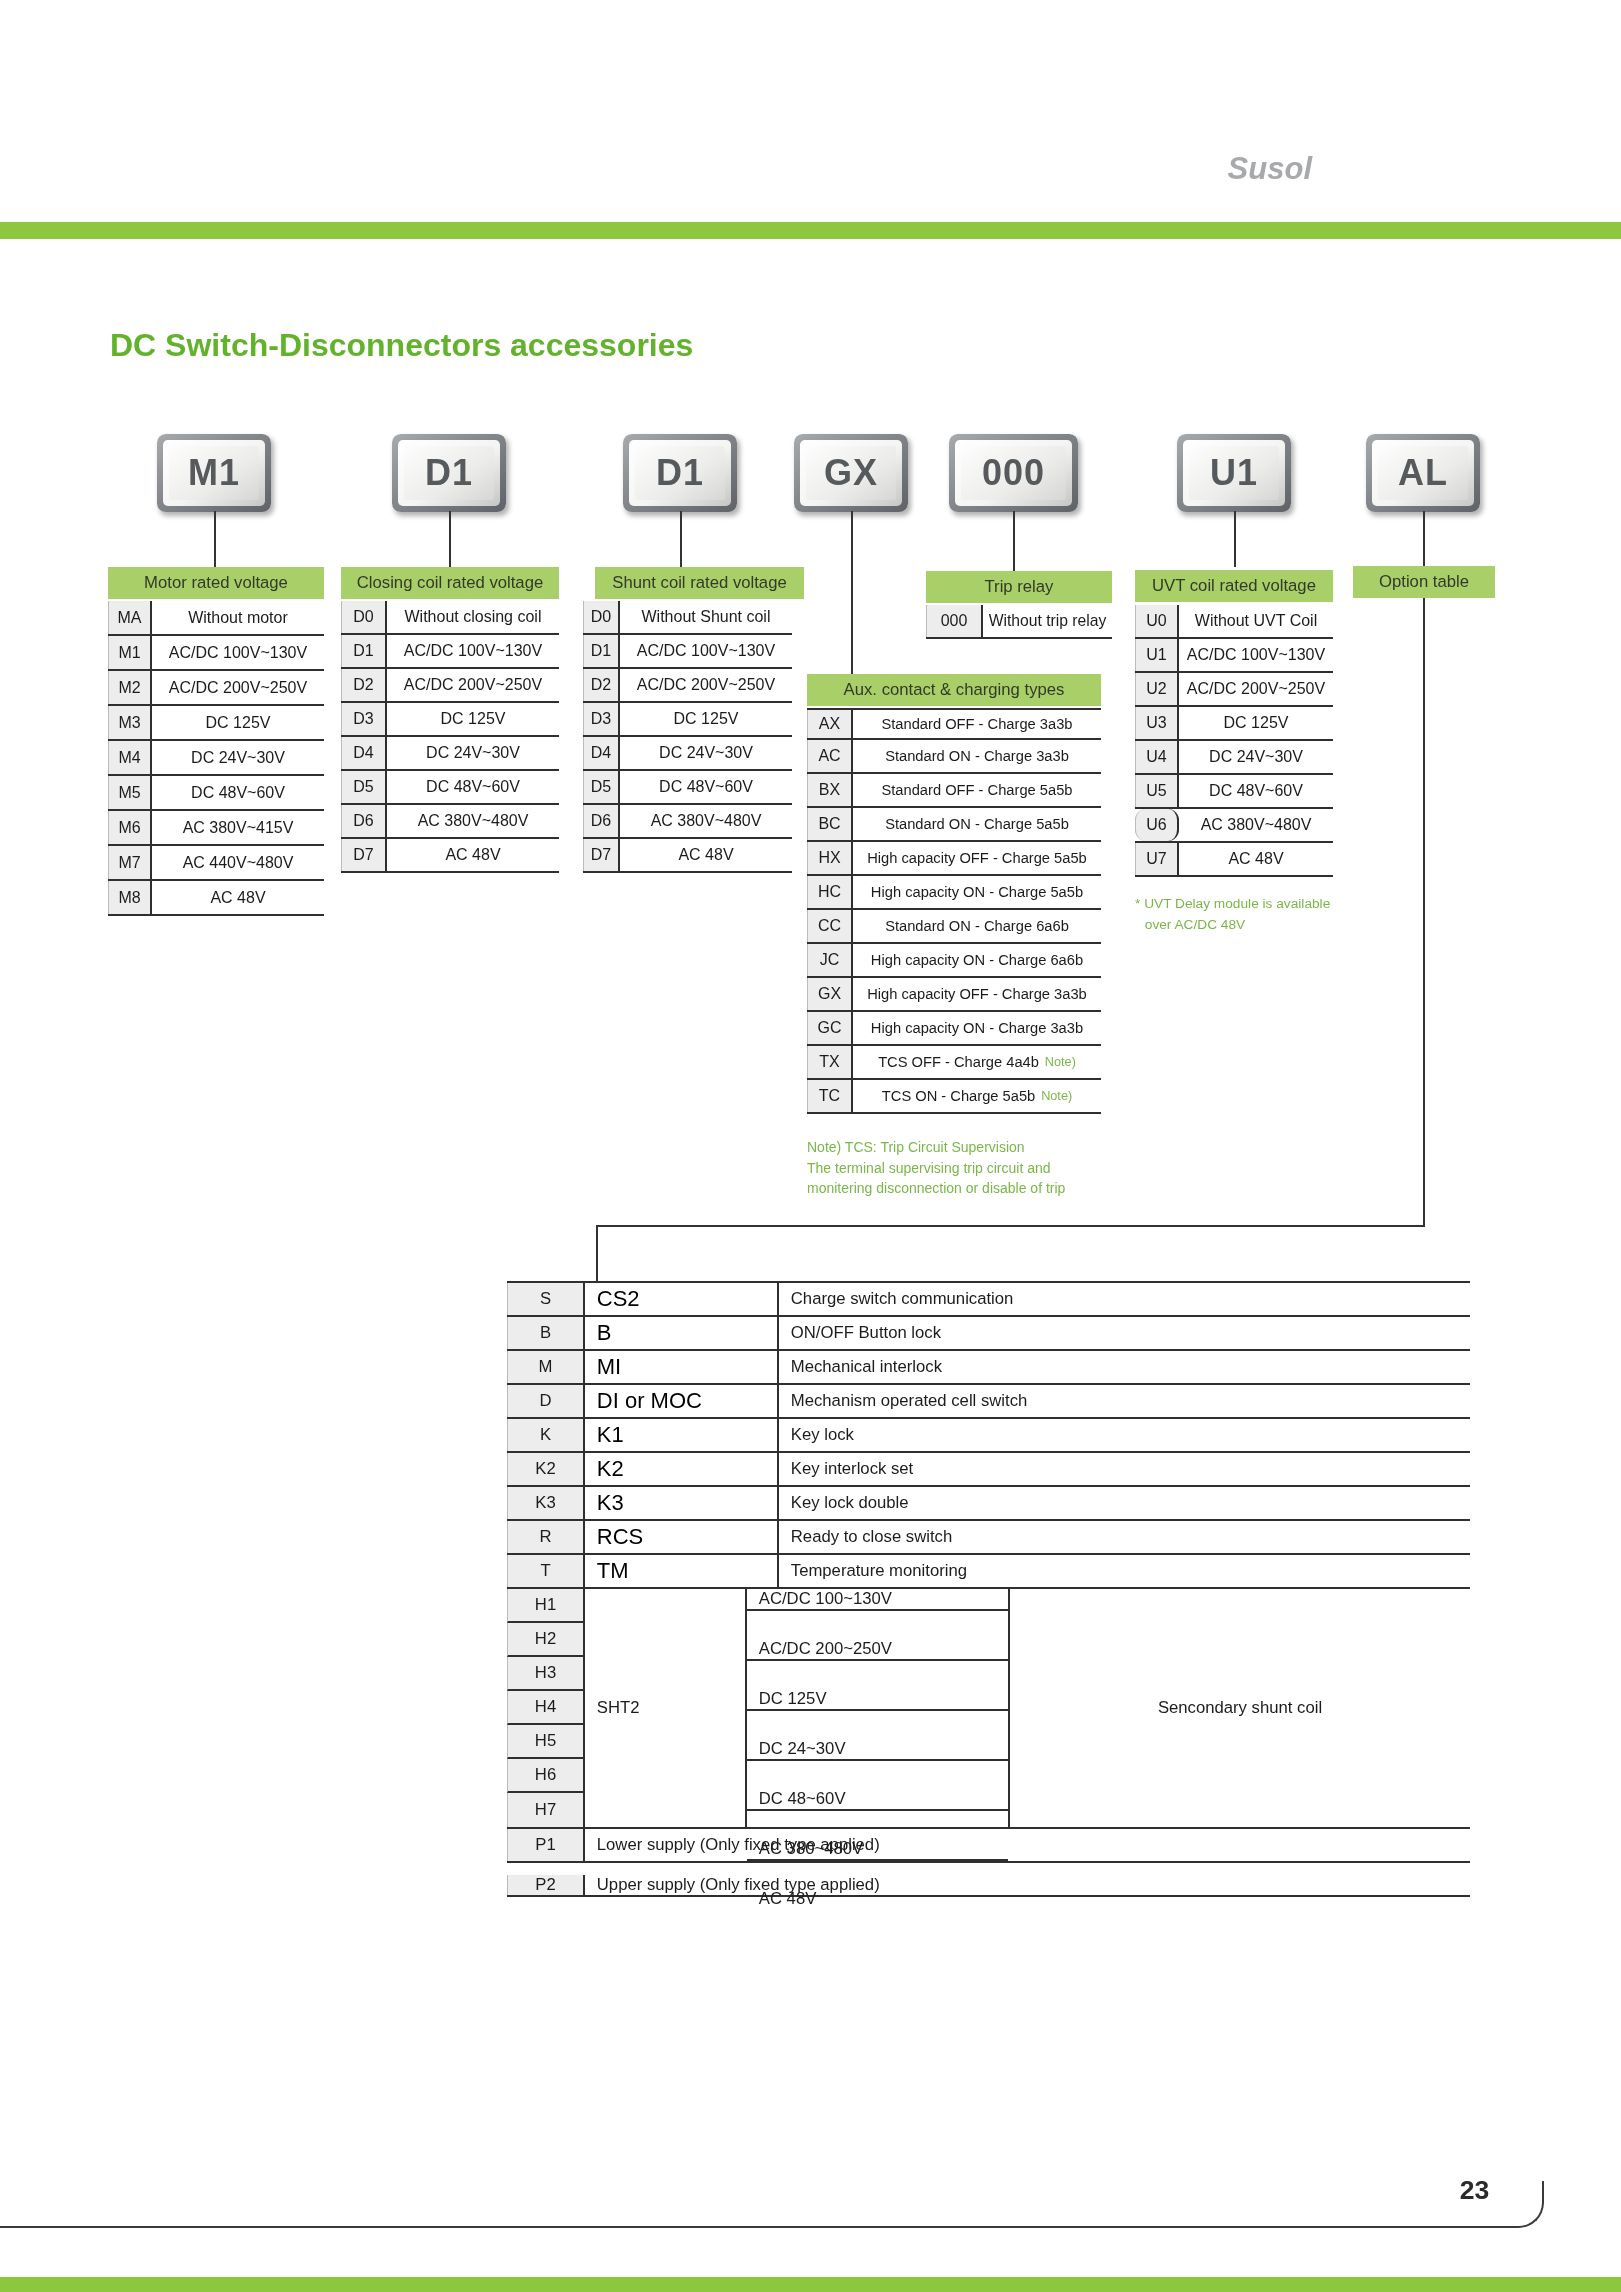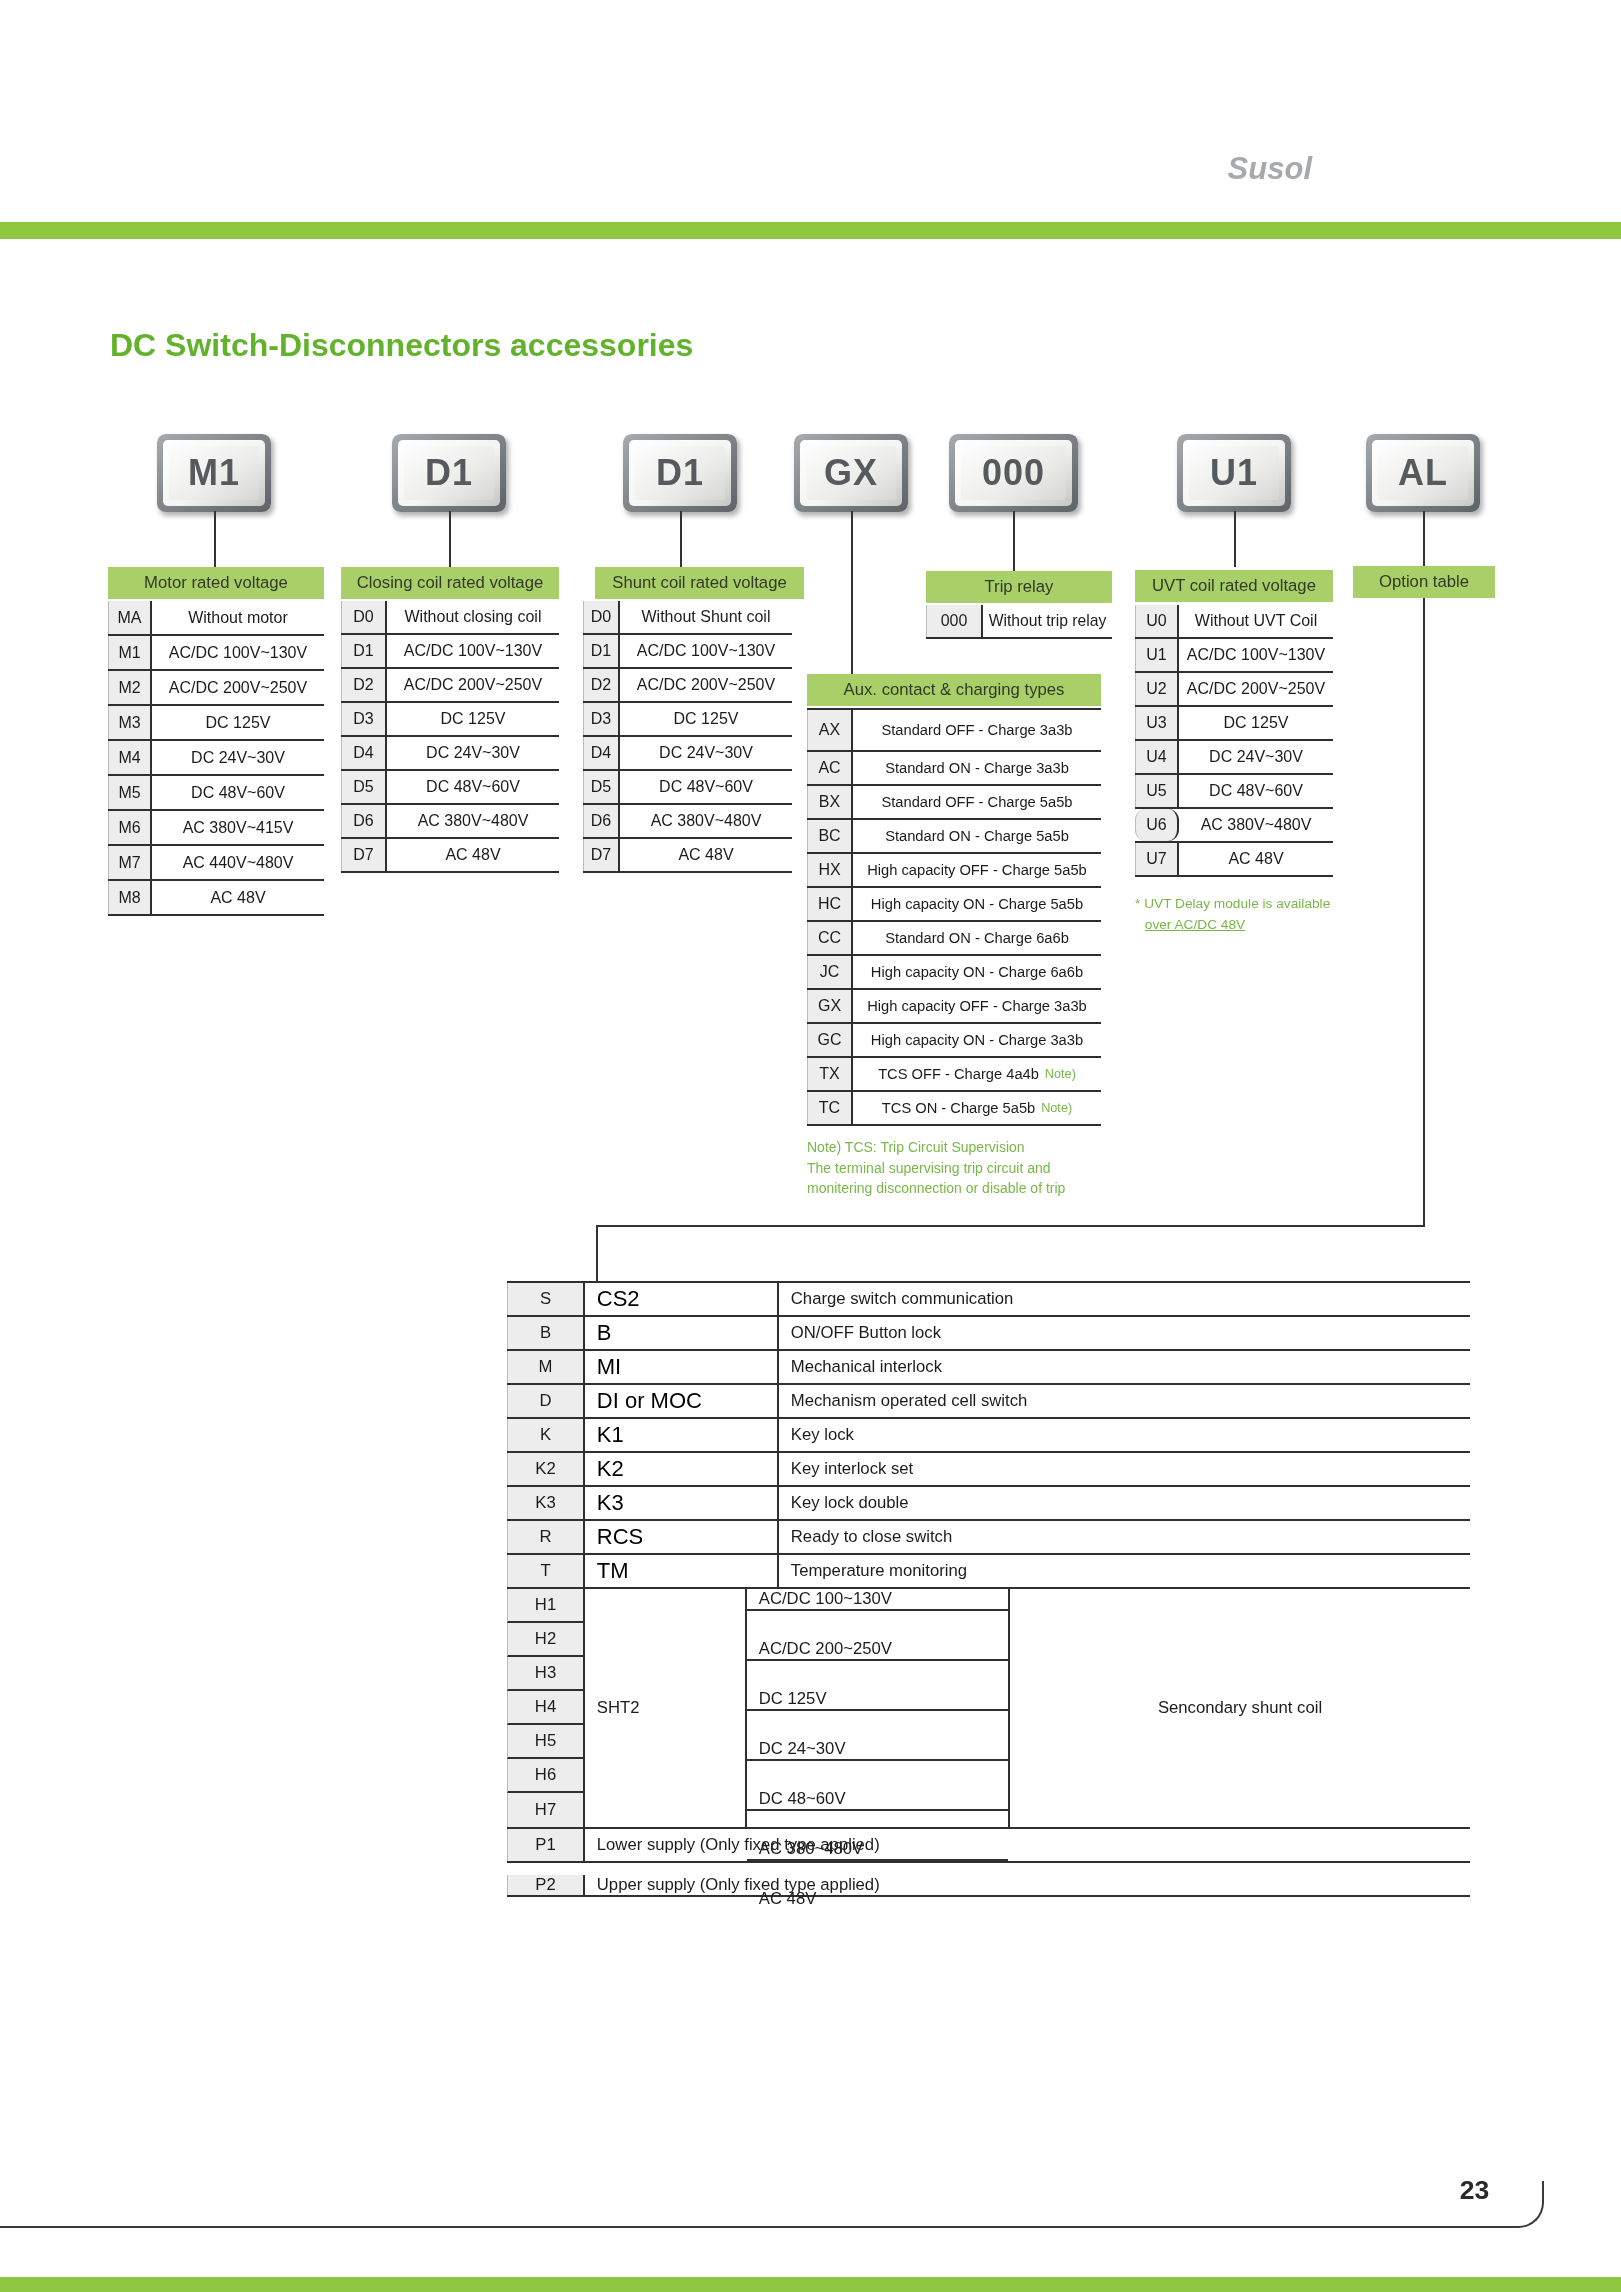--- a/index.html
+++ b/index.html
@@ -231,21 +231,21 @@
       </div>
       <div class="thead" style="left: 926px; top: 571px; width: 186px;">Trip relay</div>
       <div class="trows" style="left: 926px; top: 605px; width: 186px;">
         <div class="trow" style="height: 34px;">
           <div class="tcode" style="width: 57px;">000</div>
           <div class="tval" style="font-size: 15.7px;">Without trip relay</div>
         </div>
       </div>
       <div class="thead" style="left: 807px; top: 674px; width: 294px;">Aux. contact &amp; charging types</div>
       <div class="trows" style="left: 807px; top: 708px; width: 294px;">
-        <div class="trow topline" style="height: 44px;">
+        <div class="trow topline" style="height: 32px;">
           <div class="tcode" style="width: 46px;">AX</div>
           <div class="tval small">Standard OFF - Charge 3a3b</div>
         </div>
         <div class="trow" style="height: 34px;">
           <div class="tcode" style="width: 46px;">AC</div>
           <div class="tval small">Standard ON - Charge 3a3b</div>
         </div>
         <div class="trow" style="height: 34px;">
           <div class="tcode" style="width: 46px;">BX</div>
           <div class="tval small">Standard OFF - Charge 5a5b</div>
@@ -326,21 +326,21 @@
 
   <div class="thead" style="left:1353px;top:566px;width:142px;">Option table</div>
 
   <div class="greennote" style="left:807px;top:1137px;width:323px;">
     <div>Note) TCS: Trip Circuit Supervision</div>
     <div>The terminal supervising trip circuit and</div>
     <div>monitering disconnection or disable of trip</div>
   </div>
   <div class="greennote" style="left:1135px;top:894px;width:225px;font-size:13.7px;">
     <div>* UVT Delay module is available</div>
-    <div style="padding-left:9.8px;text-decoration:underline;">over AC/DC 48V</div>
+    <div style="padding-left:9.8px;">over AC/DC 48V</div>
   </div>
 
   <div class="opt">
     <div id="opt-simple-rows">
         <div class="orow">
           <div class="ocode">S</div>
           <div class="oname">CS2</div>
           <div class="odesc">Charge switch communication</div>
         </div>
         <div class="orow">

